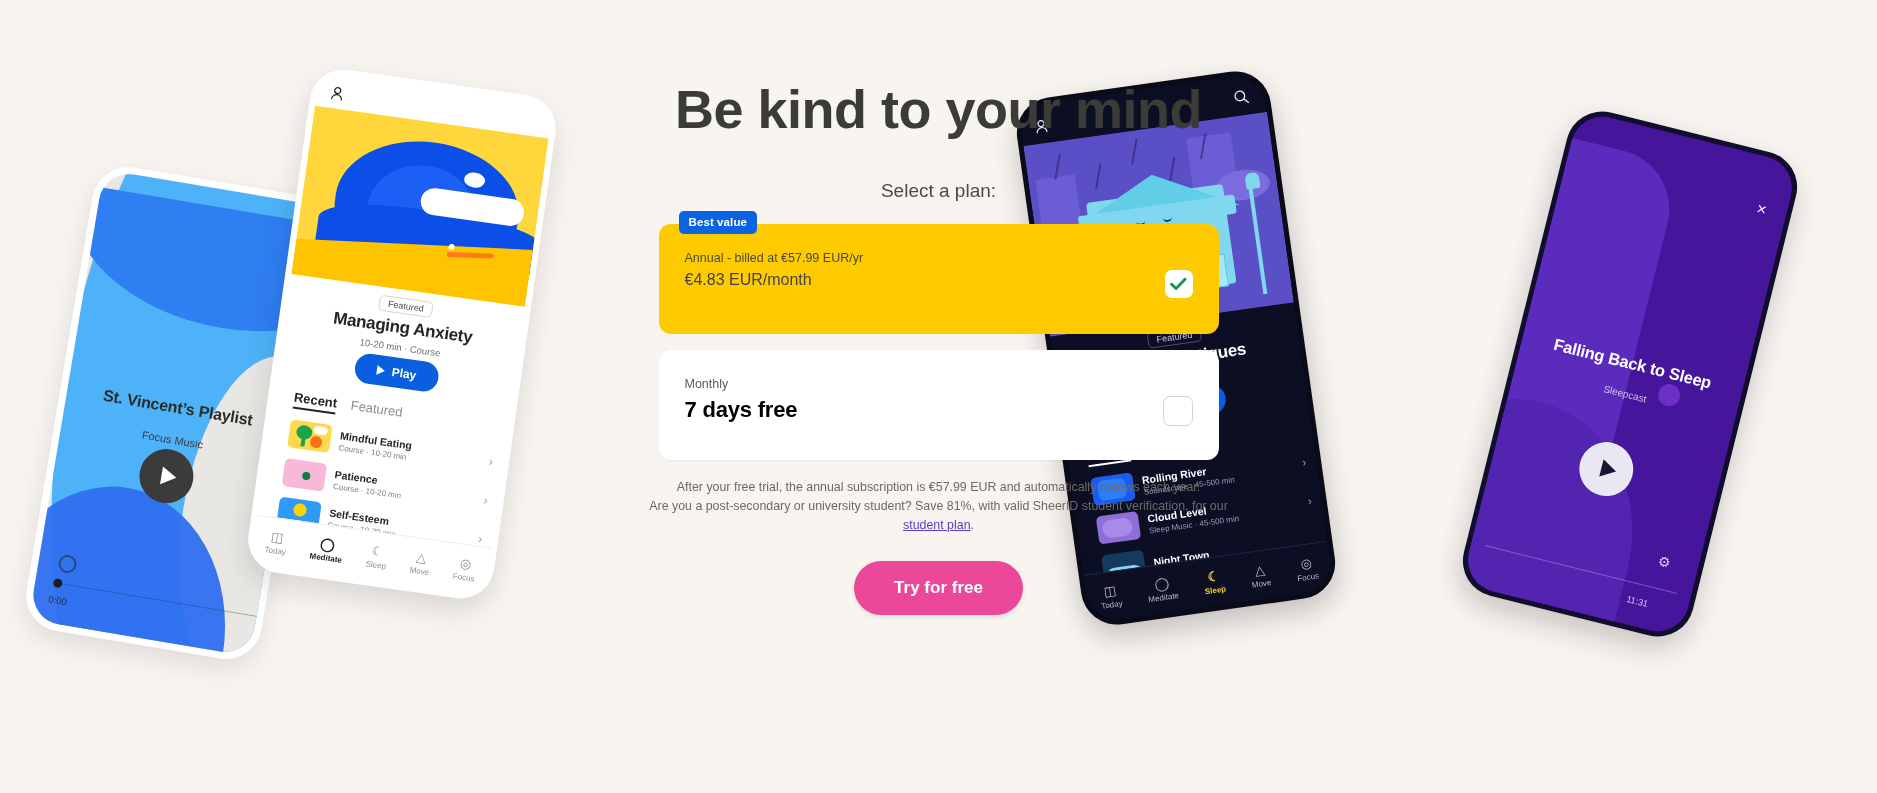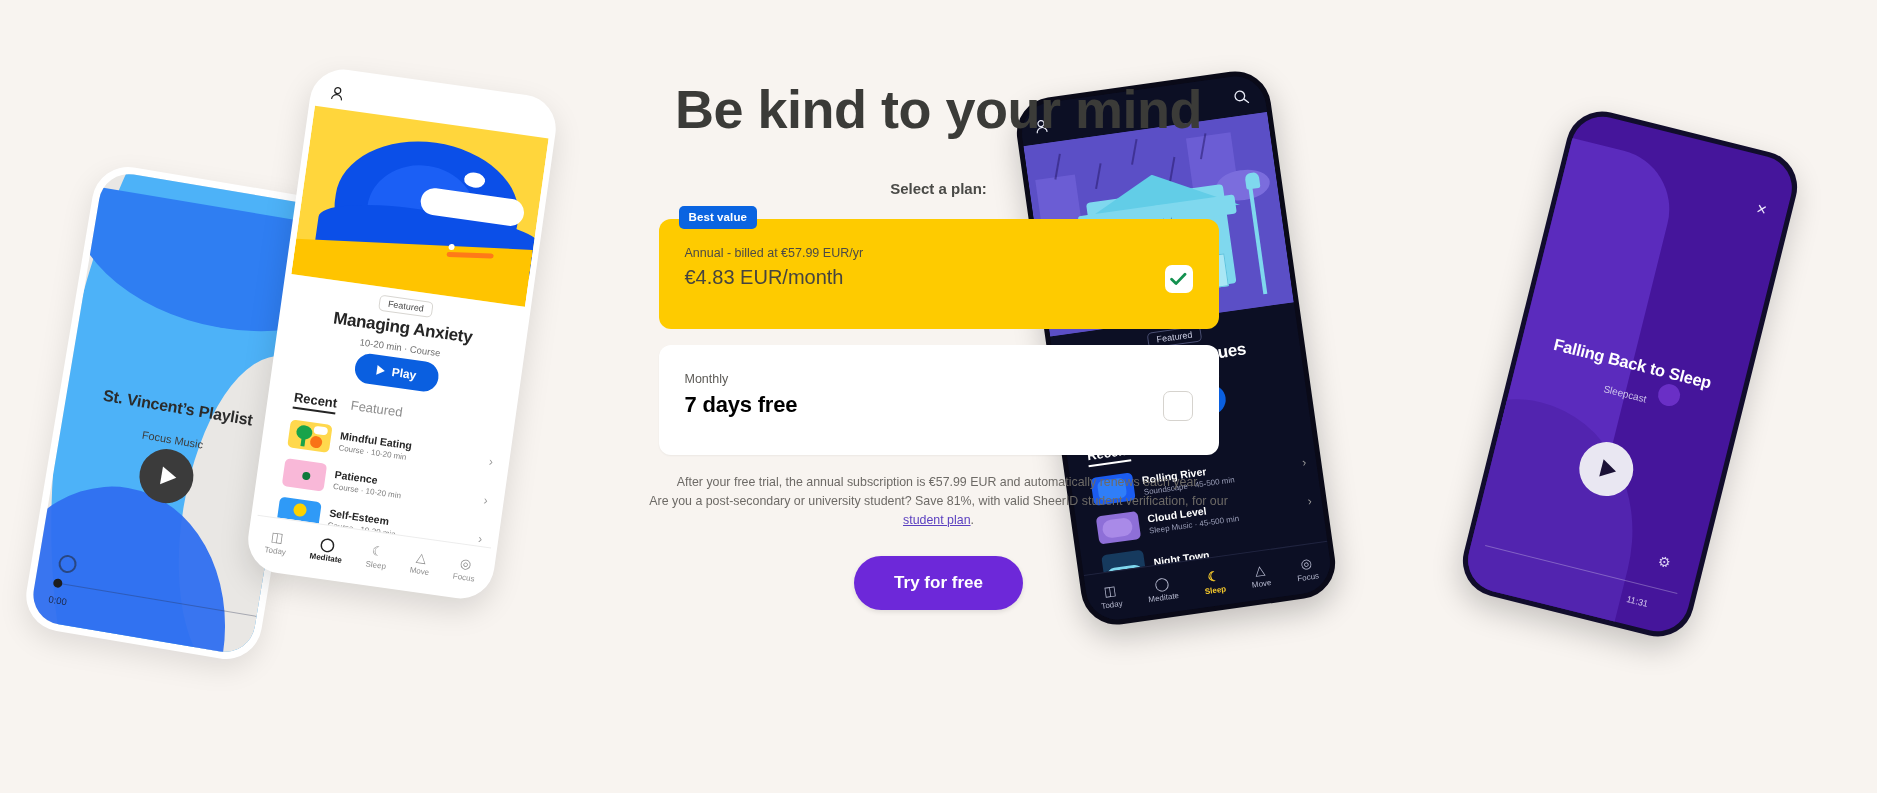--- a/index.html
+++ b/index.html
@@ -15,58 +15,58 @@
   .center{
     position:absolute;left:50%;top:0;transform:translateX(-50%);
     width:620px;height:793px;text-align:center;z-index:40;
   }
   .headline{
     margin:0;padding-top:78px;
     font-size:54px;line-height:62px;font-weight:700;color:#3b3b38;
     letter-spacing:-0.5px;
   }
   .select-plan{
-    margin-top:40px;font-size:15px;color:#4a4a47;font-weight:700;
+    margin-top:40px;font-size:19px;color:#4a4a47;font-weight:400;
   }
 
   .plan-card{
     position:relative;box-sizing:border-box;
     width:560px;margin:22px auto 0;border-radius:12px;
     text-align:left;padding:26px 26px 22px 26px;
     display:flex;align-items:flex-start;justify-content:space-between;
   }
   .plan-annual{background:#fecb00;height:110px;}
   .plan-monthly{background:#ffffff;height:110px;margin-top:16px;box-shadow:0 1px 2px rgba(0,0,0,.05);}
   .plan-inner{flex:1;}
   .plan-sub{font-size:12.5px;color:#4c4a46;line-height:16px;}
   .plan-monthly .plan-sub{color:#5c5a56;}
   .plan-title{font-size:22px;font-weight:700;color:#36352f;margin-top:5px;letter-spacing:-.2px;}
   .plan-monthly .plan-title{color:#000000;}
-  .plan-price{font-size:20px;color:#46443f;margin-top:5px;}
+  .plan-price{font-size:16px;color:#46443f;margin-top:5px;}
   .plan-monthly .plan-price{color:#4d4d4d;}
 
   .badge{
     position:absolute;left:20px;top:-13px;
     background:#0a64e1;color:#fff;font-size:11.5px;font-weight:700;
     padding:5px 10px 6px;border-radius:5px;letter-spacing:.1px;
   }
   .checkbox{
     width:28px;height:28px;border-radius:7px;flex:0 0 auto;
     margin-top:20px;display:flex;align-items:center;justify-content:center;
   }
   .checkbox.on{background:#fff;}
   .checkbox.off{background:transparent;border:1.5px solid #d6d3ce;}
 
   .fineprint{
     width:600px;margin:18px auto 0;font-size:12.4px;line-height:19px;color:#6d6a66;
   }
   .fineprint a{color:#5a3fc0;text-decoration:underline;}
 
   .cta{
-    margin-top:26px;display:inline-block;background:#6d28d9;color:#fff;
+    margin-top:26px;display:inline-block;background:#ec4899;color:#fff;
     font-size:17px;font-weight:700;padding:17px 40px;border:none;border-radius:40px;
     cursor:pointer;box-shadow:0 2px 5px rgba(0,0,0,.10);
   }
 
   
   .phone{position:absolute;border-radius:34px;overflow:hidden;}
   .screen{position:absolute;inset:0;overflow:hidden;}
 
   
   #phone1{

